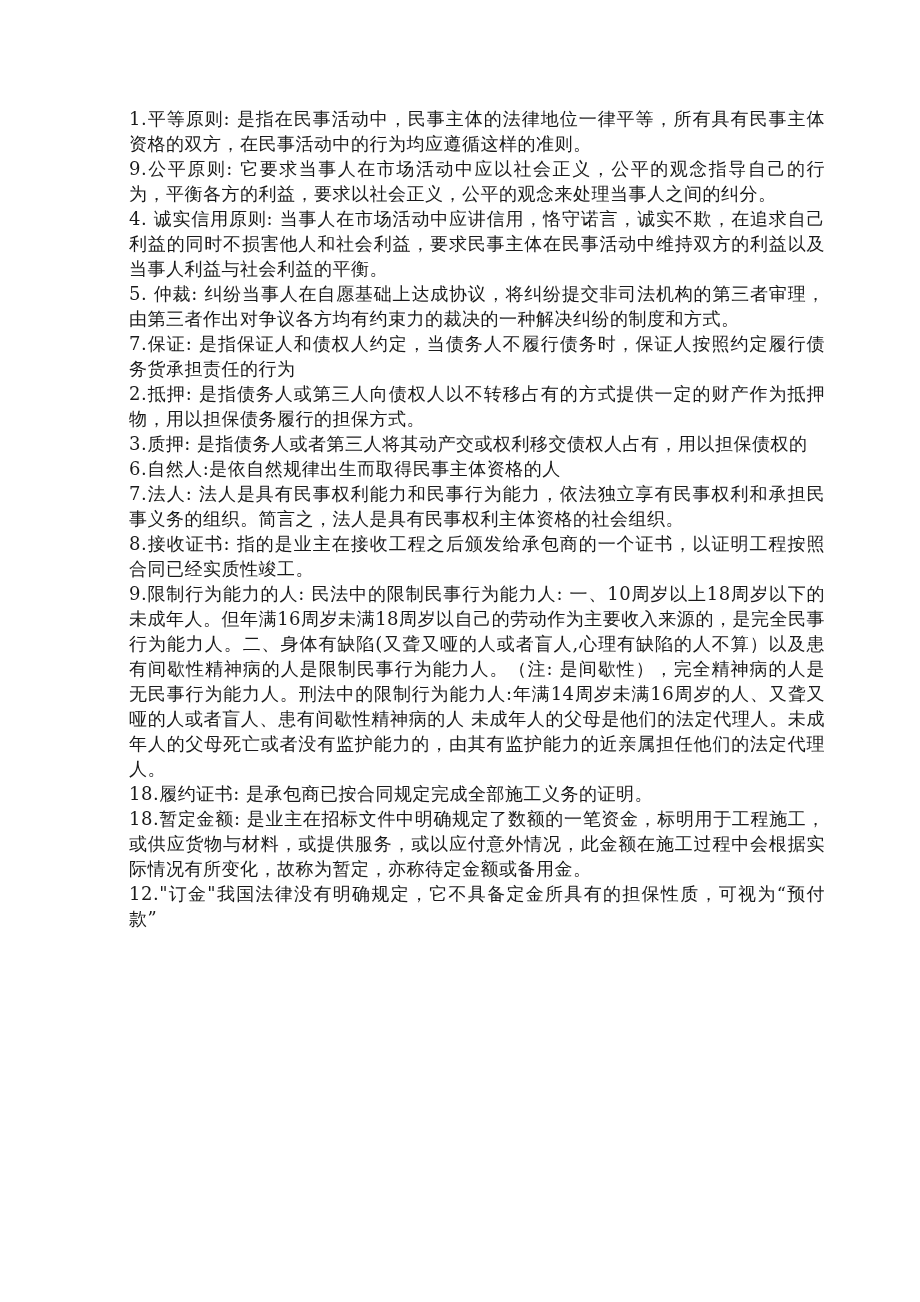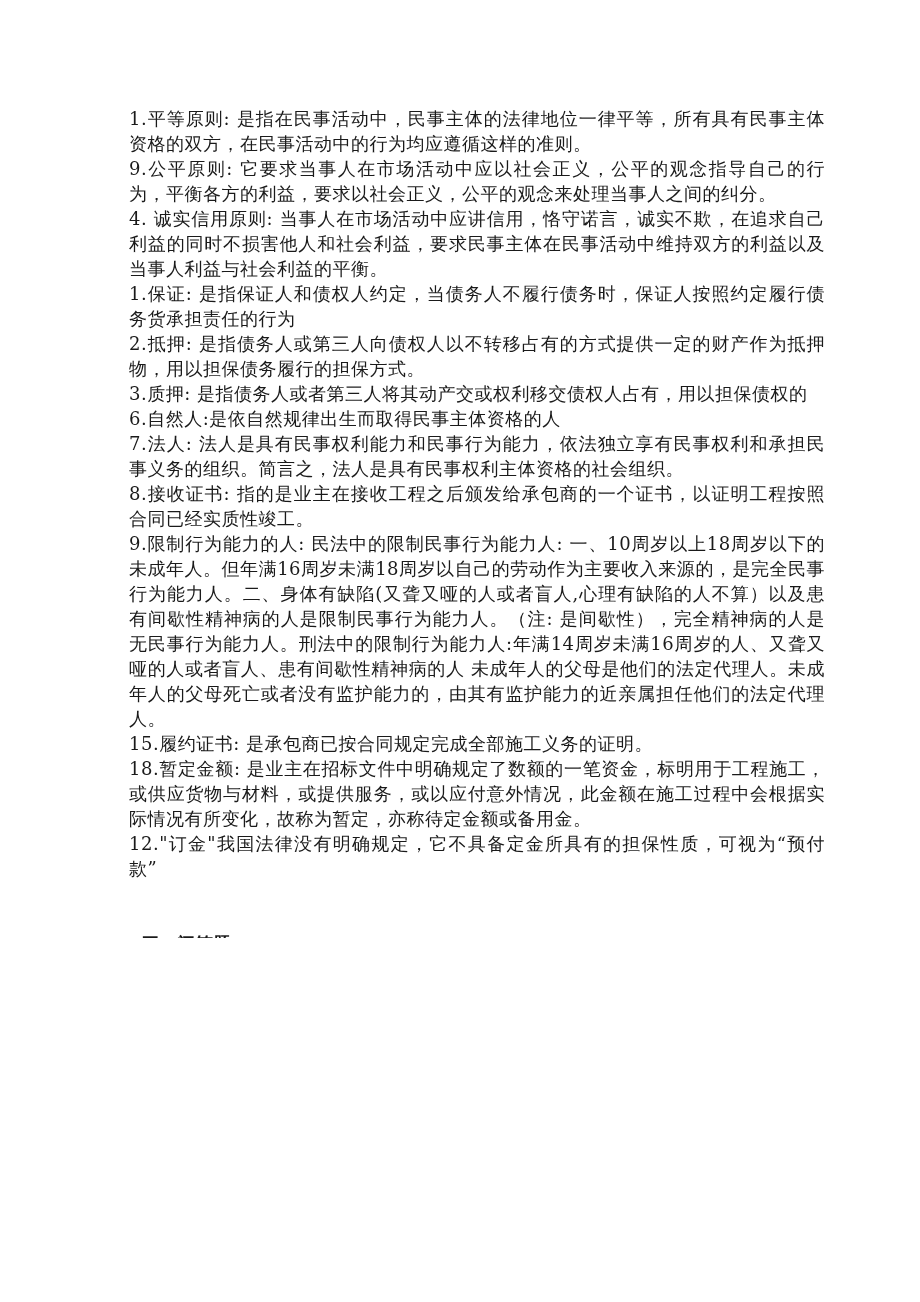--- a/index.html
+++ b/index.html
@@ -47,28 +47,29 @@
   }
 </style>
 </head>
 <body>
 
 <div class="doc-page">
   <div class="doc-body">
     <p>1.平等原则: 是指在民事活动中，民事主体的法律地位一律平等，所有具有民事主体资格的双方，在民事活动中的行为均应遵循这样的准则。</p>
     <p>9.公平原则: 它要求当事人在市场活动中应以社会正义，公平的观念指导自己的行为，平衡各方的利益，要求以社会正义，公平的观念来处理当事人之间的纠分。</p>
     <p>4. 诚实信用原则: 当事人在市场活动中应讲信用，恪守诺言，诚实不欺，在追求自己利益的同时不损害他人和社会利益，要求民事主体在民事活动中维持双方的利益以及当事人利益与社会利益的平衡。</p>
-    <p>1.保证: 是指保证人和债权人约定，当债务人不履行债务时，保证人按照约定履行债务货承担责任的行为</p>
+    <p>5. 仲裁: 纠纷当事人在自愿基础上达成协议，将纠纷提交非司法机构的第三者审理，由第三者作出对争议各方均有约束力的裁决的一种解决纠纷的制度和方式。</p>
+    <p>7.保证: 是指保证人和债权人约定，当债务人不履行债务时，保证人按照约定履行债务货承担责任的行为</p>
     <p>2.抵押: 是指债务人或第三人向债权人以不转移占有的方式提供一定的财产作为抵押物，用以担保债务履行的担保方式。</p>
     <p>3.质押: 是指债务人或者第三人将其动产交或权利移交债权人占有，用以担保债权的</p>
     <p>6.自然人:是依自然规律出生而取得民事主体资格的人</p>
     <p>7.法人: 法人是具有民事权利能力和民事行为能力，依法独立享有民事权利和承担民事义务的组织。简言之，法人是具有民事权利主体资格的社会组织。</p>
     <p>8.接收证书: 指的是业主在接收工程之后颁发给承包商的一个证书，以证明工程按照合同已经实质性竣工。</p>
     <p>9.限制行为能力的人: 民法中的限制民事行为能力人: 一、10周岁以上18周岁以下的未成年人。但年满16周岁未满18周岁以自己的劳动作为主要收入来源的，是完全民事行为能力人。二、身体有缺陷(又聋又哑的人或者盲人,心理有缺陷的人不算）以及患有间歇性精神病的人是限制民事行为能力人。（注: 是间歇性），完全精神病的人是无民事行为能力人。刑法中的限制行为能力人:年满14周岁未满16周岁的人、又聋又哑的人或者盲人、患有间歇性精神病的人 未成年人的父母是他们的法定代理人。未成年人的父母死亡或者没有监护能力的，由其有监护能力的近亲属担任他们的法定代理人。</p>
-    <p>15.履约证书: 是承包商已按合同规定完成全部施工义务的证明。</p>
+    <p>18.履约证书: 是承包商已按合同规定完成全部施工义务的证明。</p>
     <p>18.暂定金额: 是业主在招标文件中明确规定了数额的一笔资金，标明用于工程施工，或供应货物与材料，或提供服务，或以应付意外情况，此金额在施工过程中会根据实际情况有所变化，故称为暂定，亦称待定金额或备用金。</p>
     <p>12."订金"我国法律没有明确规定，它不具备定金所具有的担保性质，可视为“预付款”</p>
 
     <h2 class="section-heading">四、问答题</h2>
 
     <p>1.合同公证与鉴证的相同点与区别</p>
 
   </div>
 </div>
 

